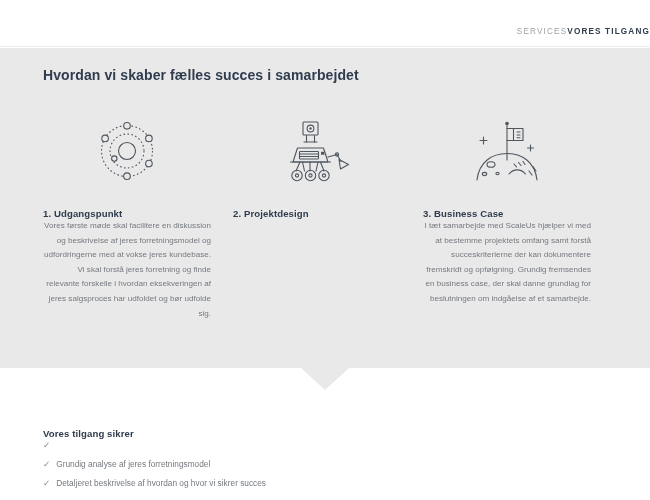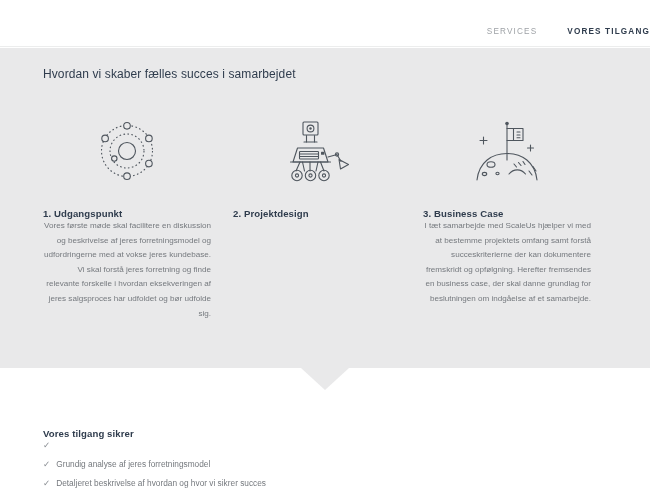--- a/index.html
+++ b/index.html
@@ -30,21 +30,20 @@
     width: 650px;
     height: 1px;
     background: #eceded;
   }
   .nav {
     position: absolute;
     right: 0;
     top: 27px;
     display: flex;
     align-items: center;
-    gap: 30px;
     white-space: nowrap;
   }
   .nav-item {
     font-size: 8.2px;
     letter-spacing: 1.15px;
     color: #9ea2a6;
     text-transform: uppercase;
     font-weight: 400;
   }
   .nav-item.active {
@@ -69,22 +68,22 @@
     width: 0; height: 0;
     border-left: 24px solid transparent;
     border-right: 24px solid transparent;
     border-top: 22px solid #e9e9ea;
   }
 
   .panel-title {
     position: absolute;
     left: 43px;
     top: 67px;
-    font-size: 12px;
-    font-weight: 400;
+    font-size: 14px;
+    font-weight: 700;
     color: #2f3c4d;
     letter-spacing: 0.1px;
   }
 
   
   .columns {
     position: absolute;
     left: 43px;
     top: 112px;
     width: 570px;
@@ -240,21 +239,21 @@
         <ellipse cx="30.5" cy="59.5" rx="1.6" ry="1.2"></ellipse>
         <path d="M47 50 L49.5 53 M51.5 48.5 L54 51.5 M56 47.5 L58 50.5"></path>
         <path d="M42 60 C46.5 54.5 54 54.5 58.5 60"></path>
         <path d="M62 57 L65 61 M66 52.5 L69 57"></path>
 
         <path d="M16.5 23 L16.5 30 M13 26.5 L20 26.5"></path>
         <path d="M63.5 31 L63.5 37 M60.5 34 L66.5 34"></path>
       </svg>
     </div>
     <div class="col-title">3. Business Case</div>
-    <div class="col-body">I tæt samarbejde med ScaleUs hjælper vi med at bestemme projektets omfang samt forstå succeskriterierne der kan dokumentere fremskridt og opfølgning. Herefter fremsendes en business case, der skal danne grundlag for beslutningen om indgåelse af et samarbejde.</div>
+    <div class="col-body">I tæt samarbejde med ScaleUs hjælper vi med at bestemme projektets omfang samt forstå succeskriterierne der kan dokumentere fremskridt og opfølgning. Grundig fremsendes en business case, der skal danne grundlag for beslutningen om indgåelse af et samarbejde.</div>
   </div>
 
 </div>
 
 <div class="bottom">
   <div class="bottom-title">Vores tilgang sikrer</div>
 
   <div class="check-row">
     <span class="check-mark">✓</span>
   </div>

